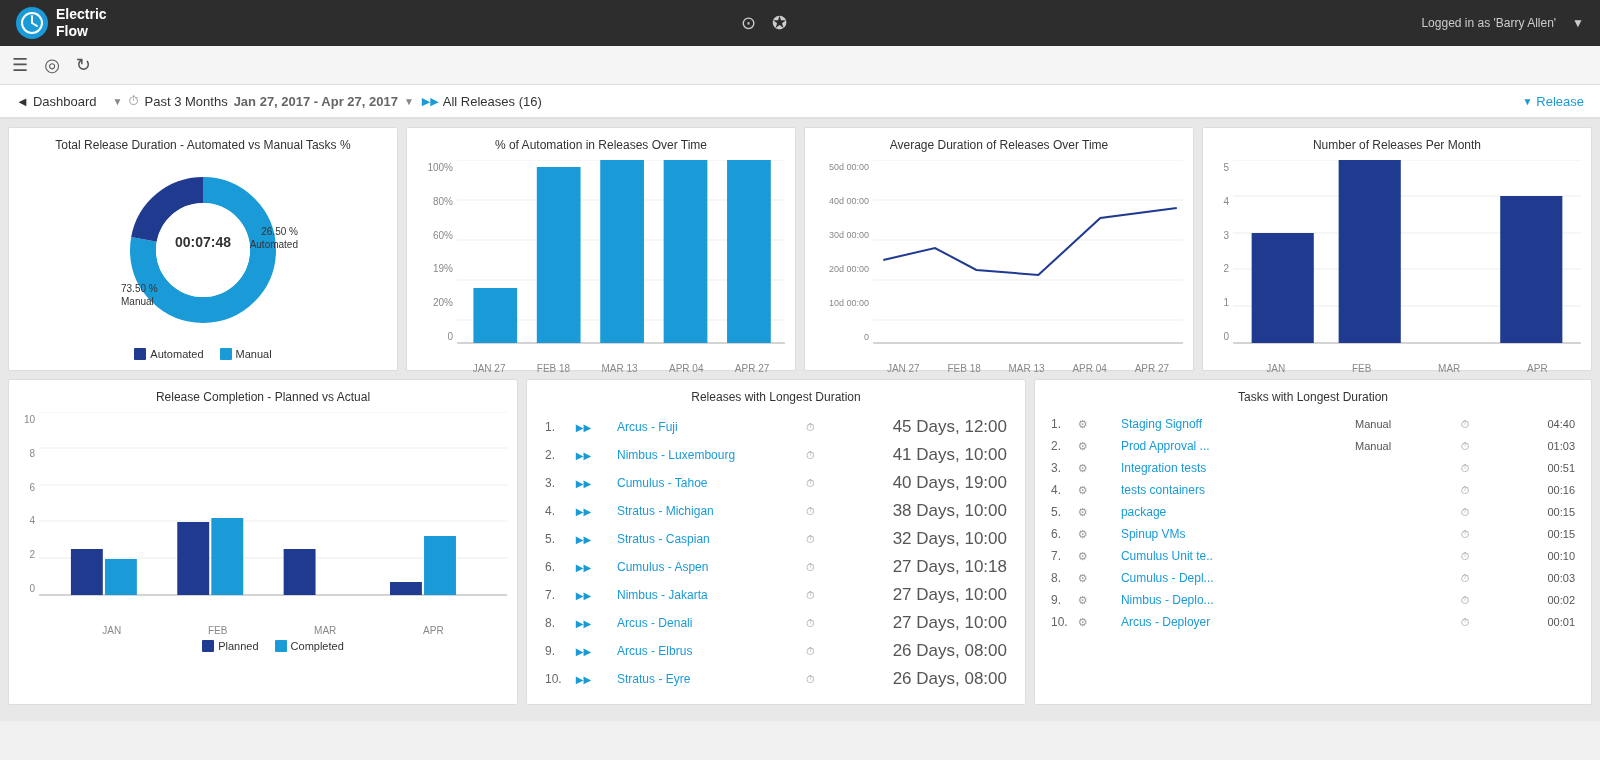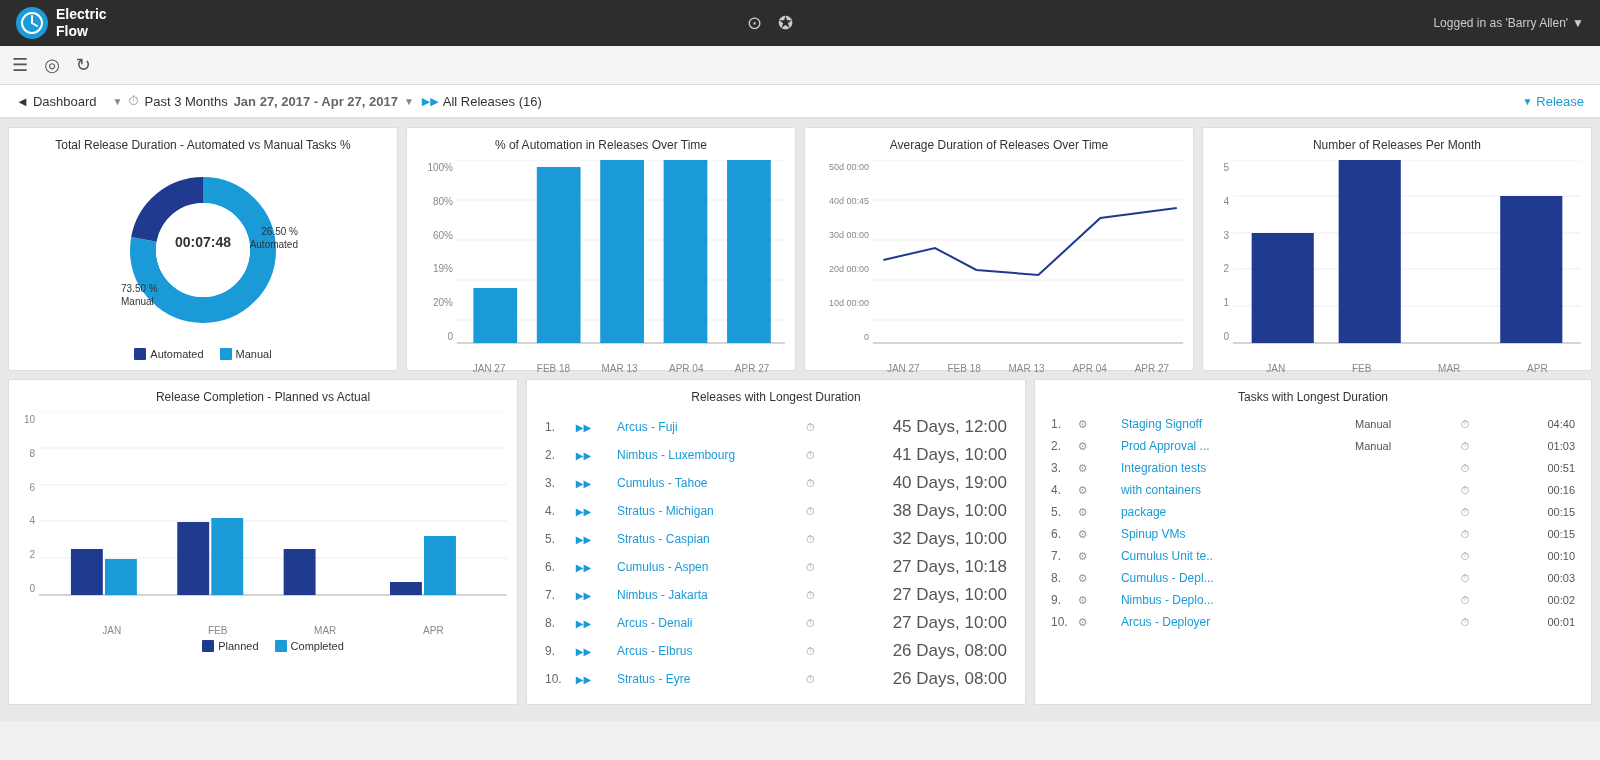--- a/index.html
+++ b/index.html
@@ -12,21 +12,21 @@
       display: flex;
       align-items: center;
       justify-content: space-between;
       padding: 0 16px;
     }
     .topbar-logo { display: flex; align-items: center; gap: 8px; }
     .topbar-logo-circle { width: 32px; height: 32px; border-radius: 50%; background: #1a9ad7; display: flex; align-items: center; justify-content: center; color: white; font-size: 14px; font-weight: bold; }
     .topbar-logo-text { color: white; font-size: 14px; font-weight: bold; line-height: 1.2; }
     .topbar-center { display: flex; gap: 16px; align-items: center; }
     .topbar-icon { color: #ccc; font-size: 18px; cursor: pointer; }
-    .topbar-right { color: #ccc; font-size: 12px; display: flex; align-items: center; gap: 4px; }
+    .topbar-right { color: #ccc; font-size: 12px; display: flex; align-items: center; gap: 16px; }
 
     
     .subnav {
       background: #f5f5f5;
       border-bottom: 1px solid #ddd;
       padding: 8px 12px;
       display: flex;
       align-items: center;
       gap: 16px;
     }
@@ -217,21 +217,21 @@
           </div>
         </div>
       </div>
     </div>
 
     <div class="card">
       <div class="card-title">Average Duration of Releases Over Time</div>
       <div style="display:flex;height:200px;">
         <div style="display:flex;flex-direction:column;justify-content:space-between;font-size:9px;color:#888;padding:2px 4px 18px 0;width:58px;text-align:right;">
           <span>50d 00:00</span>
-          <span>40d 00:45</span>
+          <span>40d 00:00</span>
           <span>30d 00:00</span>
           <span>20d 00:00</span>
           <span>10d 00:00</span>
           <span>0</span>
         </div>
         <div style="flex:1;position:relative;">
           <svg width="100%" height="100%" viewBox="0 0 300 200" preserveAspectRatio="none">
             <line x1="0" y1="0" x2="300" y2="0" stroke="#eee" stroke-width="1"></line>
             <line x1="0" y1="40" x2="300" y2="40" stroke="#eee" stroke-width="1"></line>
             <line x1="0" y1="80" x2="300" y2="80" stroke="#eee" stroke-width="1"></line>
@@ -445,21 +445,21 @@
     <td class="num">3.</td>
     <td class="gear-icon">⚙</td>
     <td class="task-name" style="color:#1a9ad7;max-width:110px;overflow:hidden;text-overflow:ellipsis;white-space:nowrap;">Integration tests</td>
     <td class="task-type" style="min-width:45px;color:#555;"></td>
     <td class="clock-icon">⏱</td>
     <td class="task-dur">00:51</td>
   </tr>
             <tr>
     <td class="num">4.</td>
     <td class="gear-icon">⚙</td>
-    <td class="task-name" style="color:#1a9ad7;max-width:110px;overflow:hidden;text-overflow:ellipsis;white-space:nowrap;">with containers</td>
+    <td class="task-name" style="color:#1a9ad7;max-width:110px;overflow:hidden;text-overflow:ellipsis;white-space:nowrap;">tests containers</td>
     <td class="task-type" style="min-width:45px;color:#555;"></td>
     <td class="clock-icon">⏱</td>
     <td class="task-dur">00:16</td>
   </tr>
             <tr>
     <td class="num">5.</td>
     <td class="gear-icon">⚙</td>
     <td class="task-name" style="color:#1a9ad7;max-width:110px;overflow:hidden;text-overflow:ellipsis;white-space:nowrap;">package</td>
     <td class="task-type" style="min-width:45px;color:#555;"></td>
     <td class="clock-icon">⏱</td>

